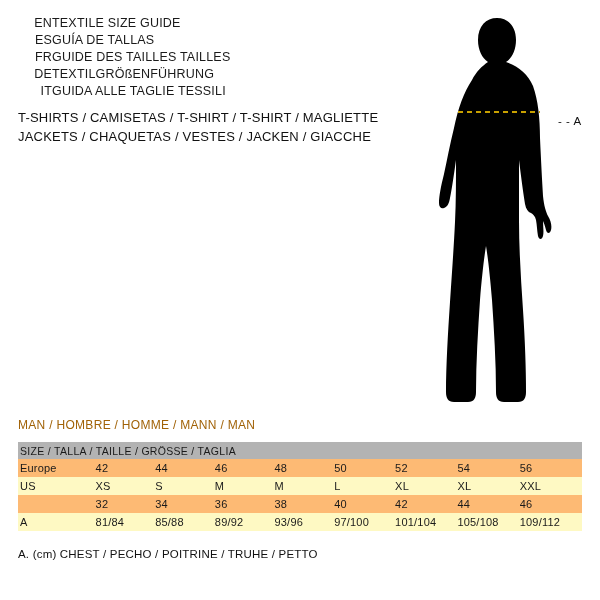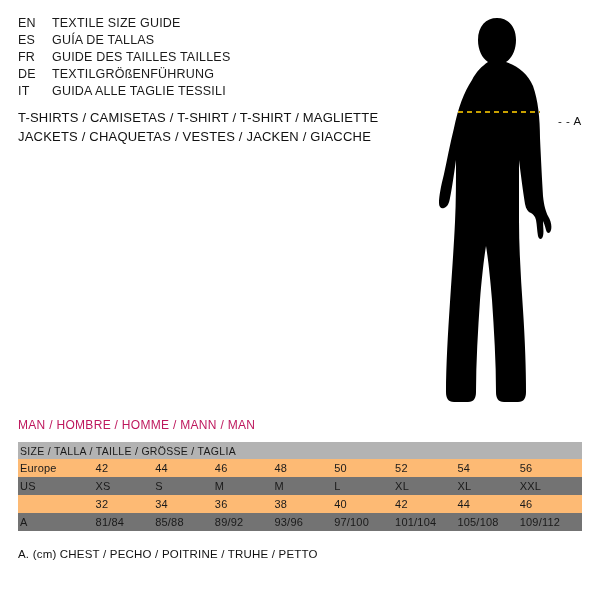--- a/index.html
+++ b/index.html
@@ -27,20 +27,21 @@
     left: 18px;
     top: 16px;
     width: 360px;
   }
   .lang-row {
     display: flex;
     align-items: baseline;
     height: 17px;
     font-size: 12.5px;
     letter-spacing: 0.2px;
+    text-align: right;
   }
   .lang-code {
     width: 34px;
     flex: 0 0 34px;
     color: #1a1a1a;
   }
   .lang-text {
     color: #1a1a1a;
   }
 
@@ -75,21 +76,21 @@
     letter-spacing: 0.5px;
   }
 
   
   .table-title {
     position: absolute;
     left: 18px;
     top: 418px;
     font-size: 12px;
     letter-spacing: 0.3px;
-    color: #be185d;
+    color: #a16207;
   }
   table.sizes {
     position: absolute;
     left: 18px;
     top: 442px;
     width: 564px;
     border-collapse: collapse;
     font-size: 11px;
     color: #1a1a1a;
   }
@@ -107,21 +108,21 @@
     background: #b3b3b3;
     height: 17px;
     padding-left: 2px;
     font-size: 10.5px;
     letter-spacing: 0.3px;
   }
   table.sizes tbody tr.alt td {
     background: #d9d9d9;
   }
   table.sizes tbody tr td {
-    background: #737373;
+    background: #fef9c3;
   }
   table.sizes tbody tr.alt td {
     background: #fdba74;
   }
   table.sizes td.label {
     padding-left: 2px;
     width: 86px;
   }
   table.sizes td.val {
     width: 68px;

